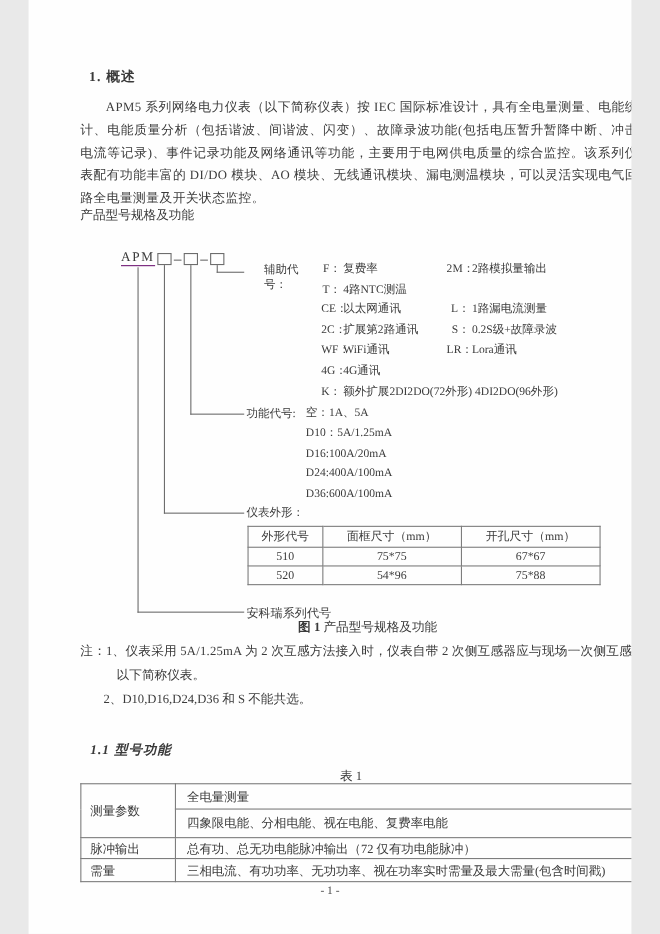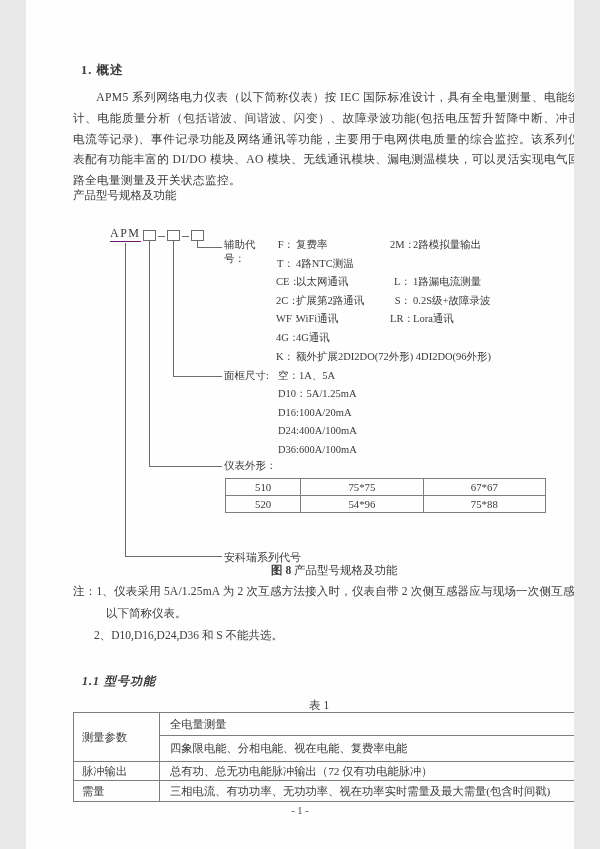--- a/index.html
+++ b/index.html
@@ -20,21 +20,21 @@
   .dg { font-size:10.5px; }
   
   .vline, .hline { position:absolute; background:#6d6d6d; }
   .vline { width:1px; }
   .hline { height:1px; }
   .mbox { position:absolute; width:13px; height:11px; border:1px solid #6d6d6d; background:#fefefe; }
   .dash { position:absolute; width:7px; height:1px; background:#6d6d6d; }
   .apm { position:absolute; left:84px; top:226px; font-size:12px; letter-spacing:1.5px;
          border-bottom:1px solid #701a75; padding-bottom:0px; }
   
-  .aux-wrap { position:absolute; left:198px; top:238px; display:flex; font-size:10.5px; }
+  .aux-wrap { position:absolute; left:214px; top:238px; display:flex; font-size:10.5px; }
   .aux-label { width:52px; }
   .aux-grid { display:grid; grid-template-columns:18px 92px 21px auto; column-gap:2px;
               grid-auto-rows:18.6px; line-height:14px; }
   .aux-grid > div { white-space:nowrap; }
   .code { text-align:right; }
   .func-wrap { position:absolute; left:198px; top:369px; font-size:10.5px; }
   .func-rows { position:absolute; left:54px; top:0; }
   .func-rows div { height:18.4px; line-height:14px; }
   
   table { border-collapse:collapse; }
@@ -111,49 +111,54 @@
       <div>4G通讯</div>
       <div class="code"></div>
       <div></div>
 
       <div class="code">K：</div>
       <div style="grid-column:2 / 5;">额外扩展2DI2DO(72外形) 4DI2DO(96外形)</div>
     </div>
   </div>
 
   <div class="func-wrap">
-    <span>面框尺寸:</span>
+    <span>功能代号:</span>
     <div class="func-rows">
       <div>空：1A、5A</div>
       <div>D10：5A/1.25mA</div>
       <div>D16:100A/20mA</div>
       <div>D24:400A/100mA</div>
       <div>D36:600A/100mA</div>
     </div>
   </div>
 
   <div class="abs dg" style="left:198px; top:459px;">仪表外形：</div>
   <table class="shape-table">
     <tbody>
+        <tr>
+      <th>外形代号</th>
+      <th>面框尺寸（mm）</th>
+      <th>开孔尺寸（mm）</th>
+    </tr>
     <tr>
       <td>510</td>
       <td>75*75</td>
       <td>67*67</td>
     </tr>
     <tr>
       <td>520</td>
       <td>54*96</td>
       <td>75*88</td>
     </tr>
   </tbody>
     </table>
 
   <div class="abs dg" style="left:198px; top:550px; font-size:11px;">安科瑞系列代号</div>
   <div class="caption" style="left:245px; top:563px;">
-    <span class="cap-b">图 8</span><span> 产品型号规格及功能</span>
+    <span class="cap-b">图 1</span><span> 产品型号规格及功能</span>
   </div>
 
   <div class="abs plain" style="left:47px; top:584px; letter-spacing:0.2px;">注：1、仪表采用 5A/1.25mA 为 2 次互感方法接入时，仪表自带 2 次侧互感器应与现场一次侧互感器保持距离，</div>
   <div class="abs plain" style="left:80px; top:606px;">以下简称仪表。</div>
   <div class="abs plain" style="left:68px; top:628px;">2、D10,D16,D24,D36 和 S 不能共选。</div>
 
   <div class="abs h1" style="left:56px; top:673px; font-size:12px;font-style:italic;">1.1 型号功能</div>
   <div class="abs plain" style="left:283px; top:698px;">表 1</div>
 
   <table class="main-table">

